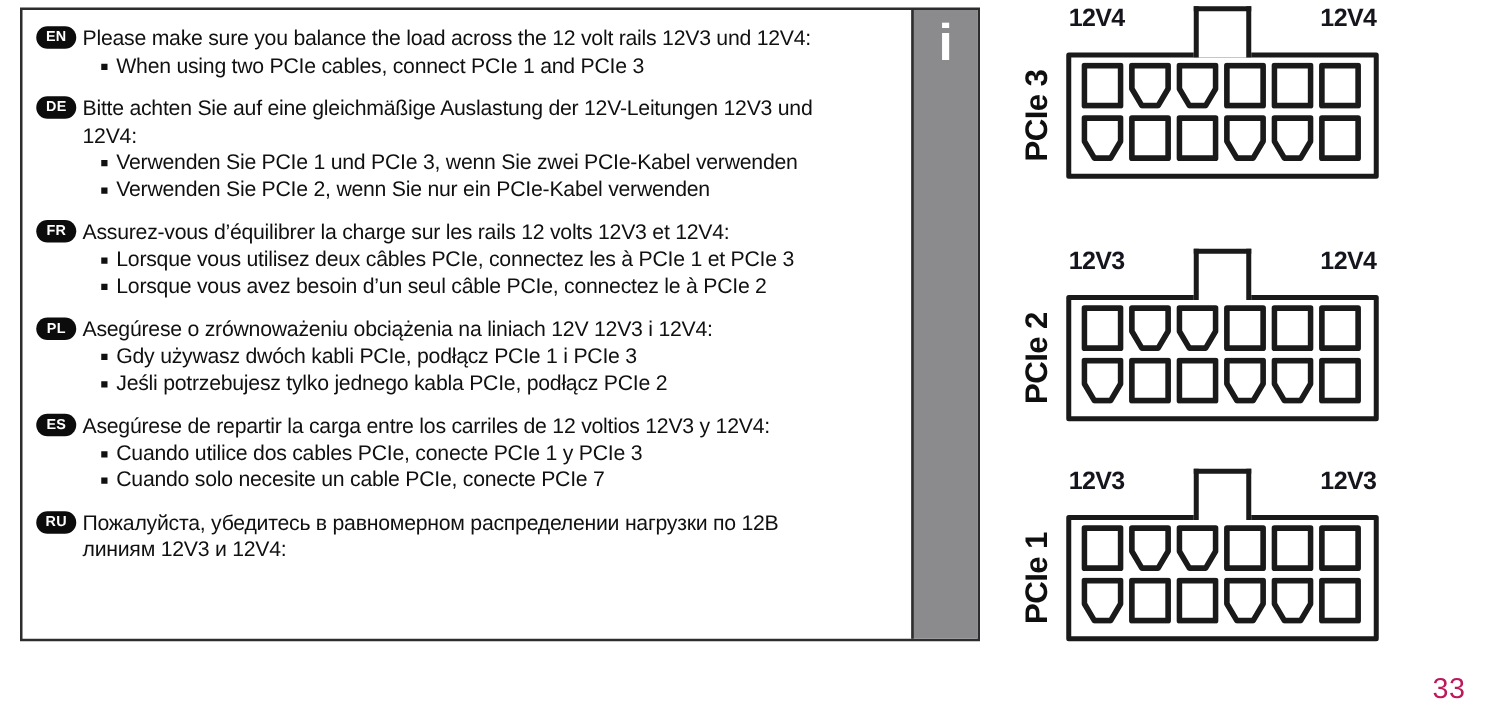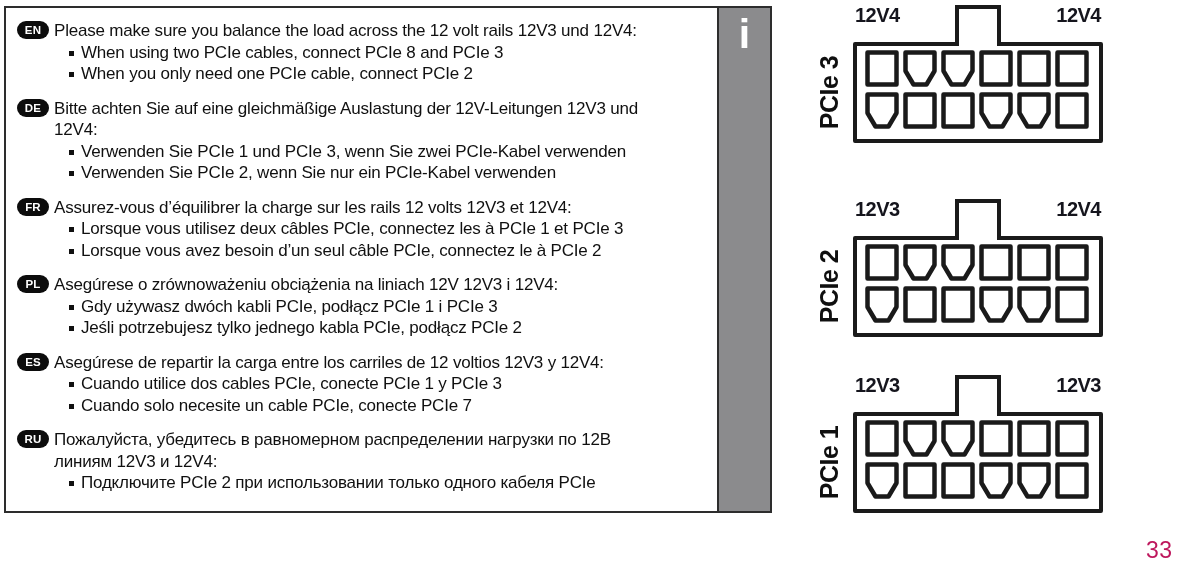--- a/index.html
+++ b/index.html
@@ -1,20 +1,20 @@
 <!DOCTYPE html>
 <html><head>
 <meta charset="utf-8">
 <style>
   * { margin:0; padding:0; box-sizing:border-box; }
   html,body { width:1204px; height:573px; background:#ffffff; overflow:hidden;
               font-family:"Liberation Sans", sans-serif; }
 
   
-  .info-box { position:absolute; left:4px; top:6px; width:768px; height:507px;
+  .info-box { position:absolute; left:16px; top:6px; width:768px; height:507px;
               background:#fff; border:2.5px solid #2d2d2d; }
   .info-bar { position:absolute; top:0; right:0; bottom:0; width:53px;
               background:#8b8b8d; border-left:2.5px solid #2d2d2d; text-align:center; }
   .info-icon { display:block; margin-top:5px; color:#ffffff; font-weight:bold;
                font-size:41px; line-height:1.05; }
 
   .sections { position:absolute; left:11px; top:12px; width:648px; }
   .section { display:flex; margin-bottom:13px; }
   .badge { flex:0 0 32px; height:18px; margin:1px 5px 0 0; background:#0c0c0c;
            color:#fff; border-radius:9px; font-size:11.5px; font-weight:bold;
@@ -62,22 +62,21 @@
 <body>
 
 <div class="info-box">
   <div class="sections">
 
     <div class="section">
       <span class="badge">EN</span>
       <div class="sec-content">
         <div class="heading">Please make sure you balance the load across the 12 volt rails 12V3 und 12V4:</div>
         <ul class="bullets">
-          <li>When using two PCIe cables, connect PCIe 8 and PCIe 3</li>
-          <li>When you only need one PCIe cable, connect PCIe 2</li>
+          <li>When using two PCIe cables, connect PCIe 1 and PCIe 3</li>
         </ul>
       </div>
     </div>
 
     <div class="section">
       <span class="badge">DE</span>
       <div class="sec-content">
         <div class="heading">Bitte achten Sie auf eine gleichmäßige Auslastung der 12V-Leitungen 12V3 und 12V4:</div>
         <ul class="bullets">
           <li>Verwenden Sie PCIe 1 und PCIe 3, wenn Sie zwei PCIe-Kabel verwenden</li>
@@ -117,21 +116,20 @@
           <li>Cuando solo necesite un cable PCIe, conecte PCIe 7</li>
         </ul>
       </div>
     </div>
 
     <div class="section">
       <span class="badge">RU</span>
       <div class="sec-content">
         <div class="heading">Пожалуйста, убедитесь в равномерном распределении нагрузки по 12В линиям 12V3 и 12V4:</div>
         <ul class="bullets">
-          <li>Подключите PCIe 2 при использовании только одного кабеля PCIe</li>
         </ul>
       </div>
     </div>
 
   </div>
   <div class="info-bar">
     <span class="info-icon">i</span>
   </div>
 </div>
 

